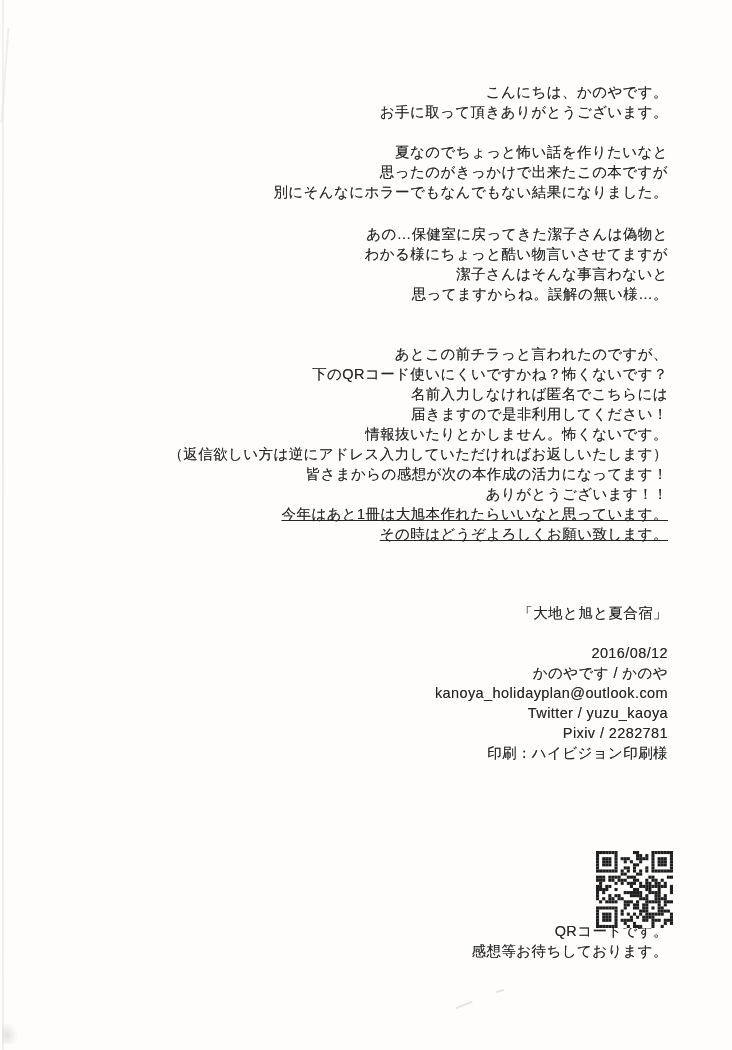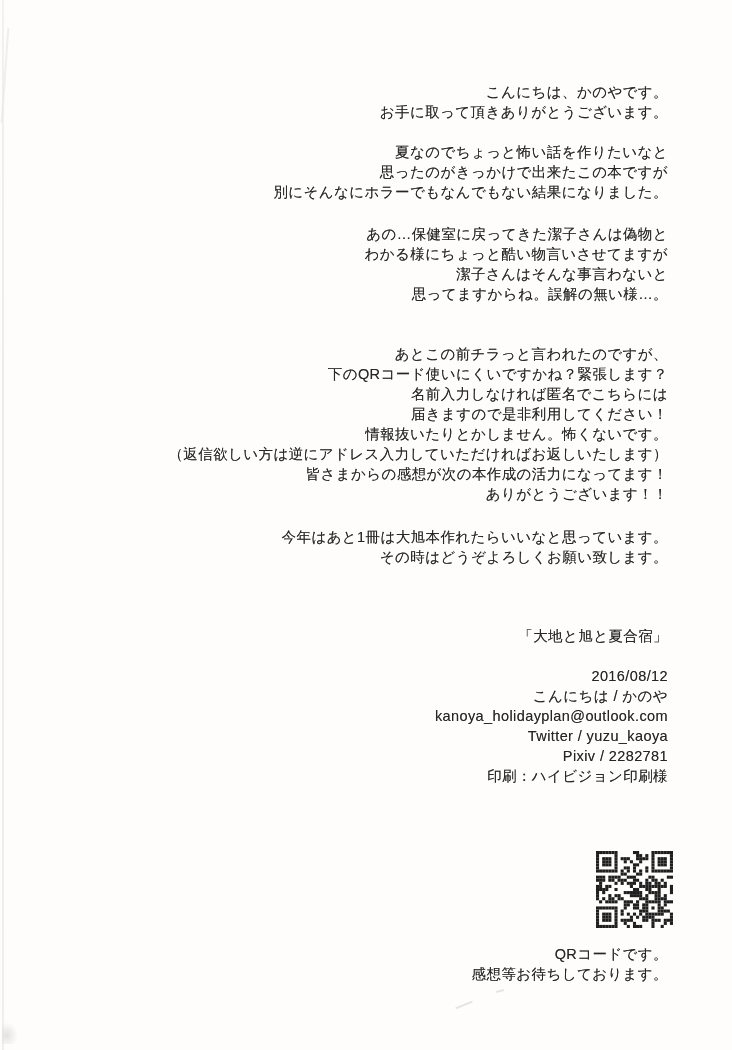--- a/index.html
+++ b/index.html
@@ -42,21 +42,21 @@
   }
   .line{
     font-size:14.5px;line-height:20px;letter-spacing:.4px;
     white-space:nowrap;
     color:#262626;
     text-shadow:0 0 .6px rgba(45,45,45,.55);
   }
   .block-2{margin-top:20px;}
   .block-3{margin-top:22px;}
   .block-4{margin-top:40px;}
-  .block-5{margin-top:23px;}
+  .block-5{text-decoration:underline;}
   .book-title{margin-top:59px;text-align:right;}
   .colophon{margin-top:20px;}
   .qr-caption{margin-top:158px;}
   .qr-wrap{
     position:absolute;top:851px;right:59px;width:77px;height:77px;
     background:#fefdfc;
   }
   .qr-wrap svg{display:block;width:77px;height:77px;}
   .qr-wrap svg rect{fill:#1e1e1e;}
 </style>
@@ -85,39 +85,39 @@
 
     <section class="block-3">
       <div class="line">あの…保健室に戻ってきた潔子さんは偽物と</div>
       <div class="line">わかる様にちょっと酷い物言いさせてますが</div>
       <div class="line">潔子さんはそんな事言わないと</div>
       <div class="line">思ってますからね。誤解の無い様…。</div>
     </section>
 
     <section class="block-4">
       <div class="line">あとこの前チラっと言われたのですが、</div>
-      <div class="line">下のQRコード使いにくいですかね？緊張します？</div>
+      <div class="line">下のQRコード使いにくいですかね？怖くないです？</div>
       <div class="line">名前入力しなければ匿名でこちらには</div>
       <div class="line">届きますので是非利用してください！</div>
       <div class="line">情報抜いたりとかしません。怖くないです。</div>
       <div class="line">（返信欲しい方は逆にアドレス入力していただければお返しいたします）</div>
       <div class="line">皆さまからの感想が次の本作成の活力になってます！</div>
       <div class="line">ありがとうございます！！</div>
     </section>
 
     <section class="block-5">
       <div class="line">今年はあと1冊は大旭本作れたらいいなと思っています。</div>
       <div class="line">その時はどうぞよろしくお願い致します。</div>
     </section>
 
     <div class="line book-title">「大地と旭と夏合宿」</div>
 
     <section class="colophon">
       <div class="line">2016/08/12</div>
-      <div class="line">こんにちは / かのや</div>
+      <div class="line">かのやです / かのや</div>
       <div class="line">kanoya_holidayplan@outlook.com</div>
       <div class="line">Twitter / yuzu_kaoya</div>
       <div class="line">Pixiv / 2282781</div>
       <div class="line">印刷：ハイビジョン印刷様</div>
     </section>
 
     <section class="qr-caption">
       <div class="line">QRコードです。</div>
       <div class="line">感想等お待ちしております。</div>
     </section>

